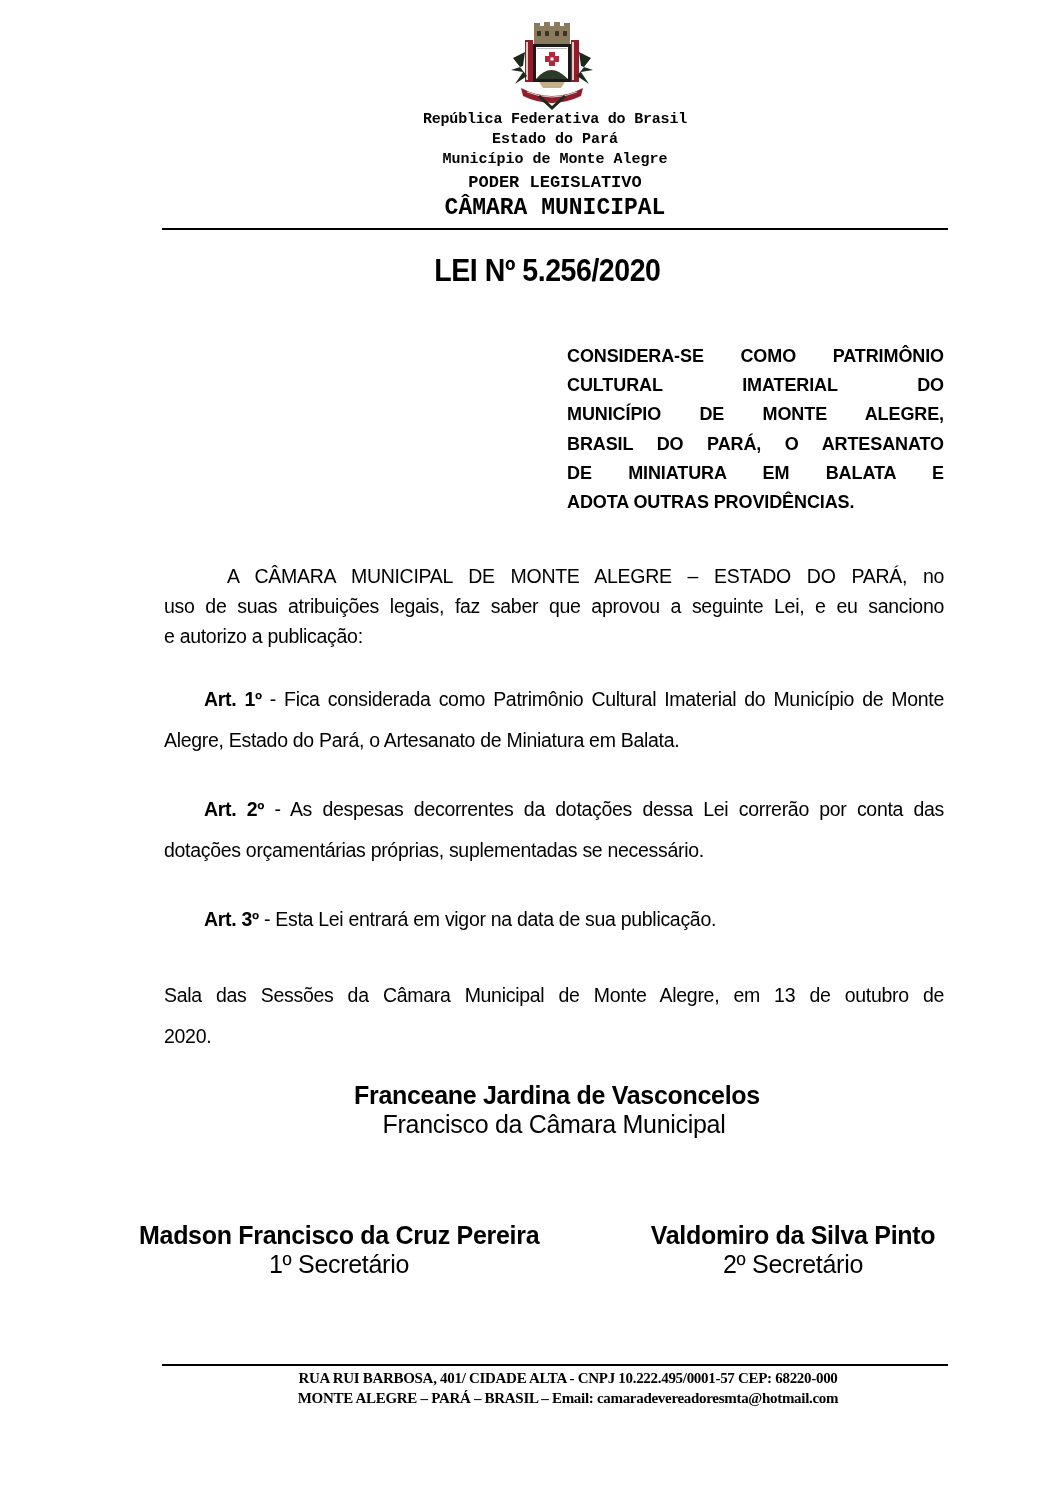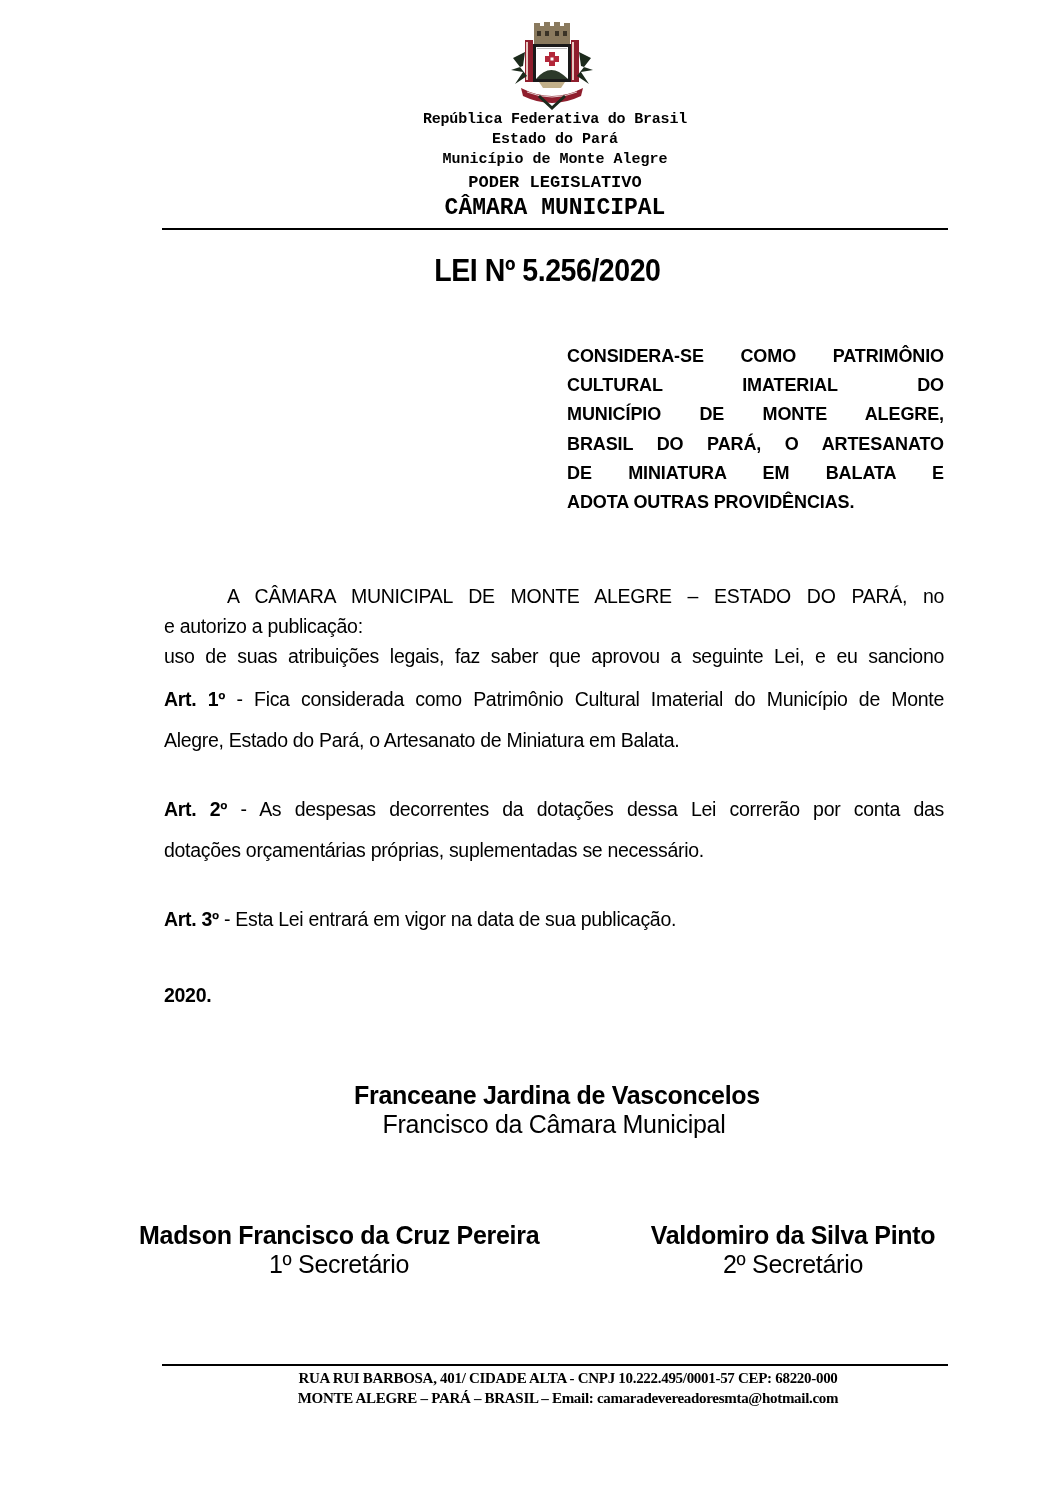--- a/index.html
+++ b/index.html
@@ -94,45 +94,45 @@
     .para-intro {
       top: 561px;
       line-height: 30px;
     }
     .para-intro .ln {
       display: block;
       text-align: justify;
       text-align-last: justify;
       white-space: nowrap;
     }
-    .para-intro .ln.first { padding-left: 63px; margin-top: 20px; }
+    .para-intro .ln.first { padding-left: 63px; }
     .para-intro .ln.last { text-align-last: left; }
 
     .art {
       line-height: 41px;
     }
     .art .ln {
       display: block;
       text-align: justify;
       text-align-last: justify;
       white-space: nowrap;
     }
     .art .ln.last { text-align-last: left; }
-    .art .art-label { font-weight: bold; }
+    .art .art-label { font-weight: bold; margin-left: 40px; }
     .art1 { top: 679px; }
     .art2 { top: 789px; }
     .art3 { top: 899px; }
     .closing { top: 975px; line-height: 41px; }
     .closing .ln {
       display: block;
       text-align: justify;
       text-align-last: justify;
       white-space: nowrap;
     }
-    .closing .ln.last { text-align-last: left; font-weight: bold; }
+    .closing .ln.last { text-align-last: left; }
 
     
     .sig {
       position: absolute;
       text-align: center;
       font-size: 25px;
       letter-spacing: -0.3px;
       line-height: 29px;
       white-space: nowrap;
     }
@@ -213,39 +213,40 @@
     <span class="ln">CONSIDERA-SE COMO PATRIMÔNIO</span>
     <span class="ln">CULTURAL IMATERIAL DO</span>
     <span class="ln">MUNICÍPIO DE MONTE ALEGRE,</span>
     <span class="ln">BRASIL DO PARÁ, O ARTESANATO</span>
     <span class="ln">DE MINIATURA EM BALATA E</span>
     <span class="ln last">ADOTA OUTRAS PROVIDÊNCIAS.</span>
   </div>
 
   <div class="body-text para-intro">
     <span class="ln first">A CÂMARA MUNICIPAL DE MONTE ALEGRE – ESTADO DO PARÁ, no</span>
+    <span class="ln">uso de suas atribuições legais, faz saber que aprovou a seguinte Lei, e eu sanciono</span>
     <span class="ln last">e autorizo a publicação:</span>
-    <span class="ln">uso de suas atribuições legais, faz saber que aprovou a seguinte Lei, e eu sanciono</span>
   </div>
 
   <div class="body-text art art1">
     <span class="ln"><span class="art-label">Art. 1º</span><span> - Fica considerada como Patrimônio Cultural Imaterial do Município de Monte</span></span>
     <span class="ln last">Alegre, Estado do Pará, o Artesanato de Miniatura em Balata.</span>
   </div>
 
   <div class="body-text art art2">
     <span class="ln"><span class="art-label">Art. 2º</span><span> - As despesas decorrentes da dotações dessa Lei correrão por conta das</span></span>
     <span class="ln last">dotações orçamentárias próprias, suplementadas se necessário.</span>
   </div>
 
   <div class="body-text art art3">
     <span class="ln last"><span class="art-label">Art. 3º</span><span> - Esta Lei entrará em vigor na data de sua publicação.</span></span>
   </div>
 
   <div class="body-text closing">
+    <span class="ln">Sala das Sessões da Câmara Municipal de Monte Alegre, em 13 de outubro de</span>
     <span class="ln last">2020.</span>
   </div>
 
   <div class="sig president">
     <span class="name">Franceane Jardina de Vasconcelos</span>
     <span class="role">Francisco da Câmara Municipal</span>
   </div>
 
   <div class="sig sec1">
     <span class="name">Madson Francisco da Cruz Pereira</span>

